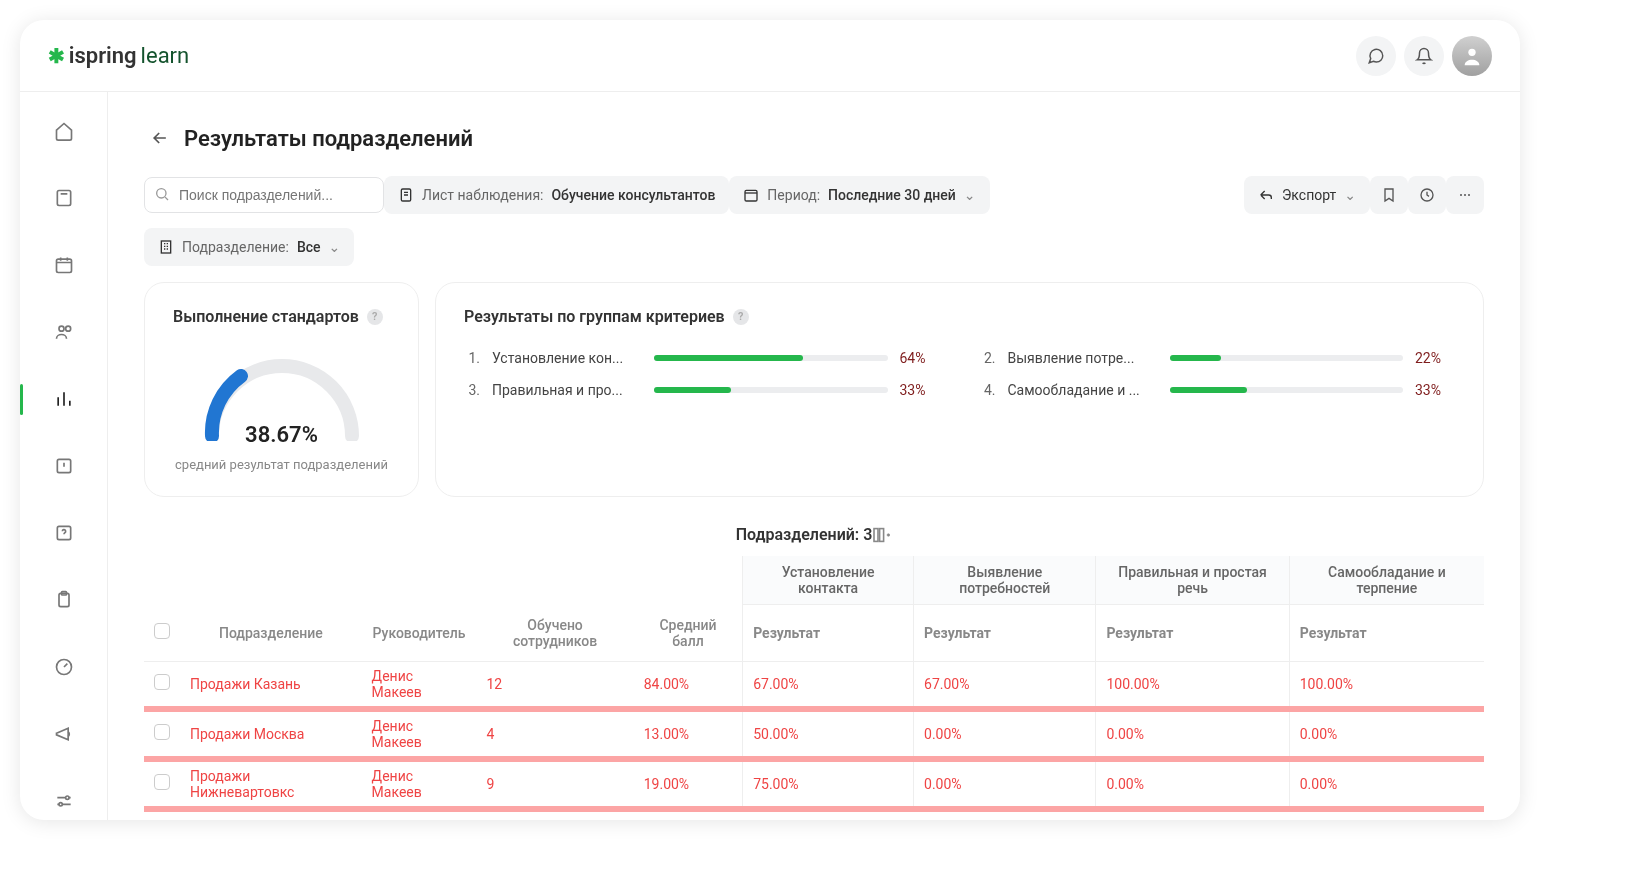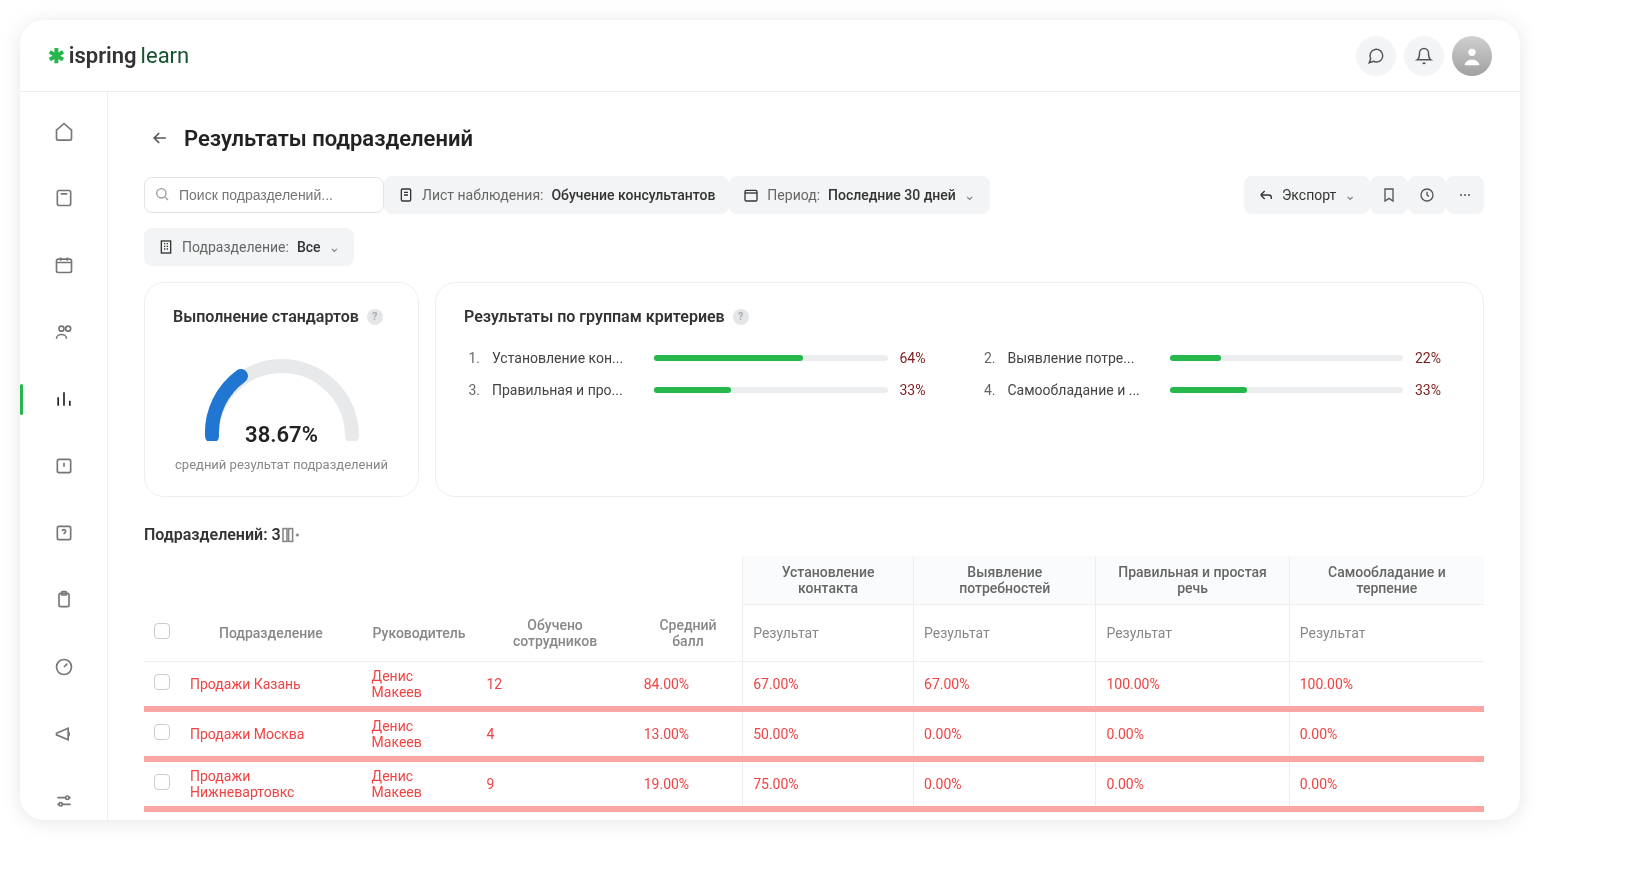--- a/index.html
+++ b/index.html
@@ -98,31 +98,31 @@
 .gauge-pct { font-size:22px;font-weight:600;color:#222; position:absolute; left:0; right:0; bottom:4px;}
 .gauge-sub { font-size:13px;color:#888;margin-top:6px; }
 .criteria-card { flex:1; }
 .criteria-grid { display:grid; grid-template-columns:1fr 1fr; gap:16px 40px; margin-top:24px; }
 .crit-row { display:flex;align-items:center;gap:12px;font-size:14px;color:#444; }
 .crit-num { width:16px;text-align:right;color:#666; }
 .crit-label { width:150px;white-space:nowrap;overflow:hidden;text-overflow:ellipsis; }
 .prog-wrap { flex:1;height:6px;border-radius:3px;background:#ecedef;position:relative; }
 .prog-fill { position:absolute;left:0;top:0;bottom:0;background:#25b74c;border-radius:3px; }
 .crit-pct { width:40px;text-align:left;color:#7f1d1d; }
-.table-head { display:flex;align-items:center;justify-content:flex-start;margin-bottom:12px; }
+.table-head { display:flex;align-items:center;justify-content:center;margin-bottom:12px; }
 .table-head .count { font-size:16px;font-weight:600;color:#333; }
 .cols-btn { color:#888;cursor:pointer; }
 table { width:100%; border-collapse:collapse; font-size:14px; }
 thead th {
   text-align:center; font-weight:500; color:#888; padding:12px 10px;
   border-bottom:1px solid #eee; background:#fff;
 }
 thead tr.group-row th { background:#fafbfc; text-align:center; font-weight:500; color:#666; padding:8px 10px; border-left:1px solid #eee;}
 thead tr.group-row th:first-child { border-left:none;}
-thead tr.sub-row th.g { border-left:1px solid #eee; text-align:left; color:#888; font-weight:400;}
+thead tr.sub-row th.g { border-left:1px solid #eee; text-align:left; color:#888; font-weight:700;}
 tbody td { padding:6px 10px; border-bottom:6px solid #fca5a5; color:#ef4444; }
 tbody td.g { border-left:1px solid #eee; }
 .chk { width:16px;height:16px;border:1.5px solid #ccc;border-radius:4px;display:inline-block; }
 .chev { color:#888; }
 svg { display:block; }
 </style>
 </head>
 <body>
 
 <div class="app">

